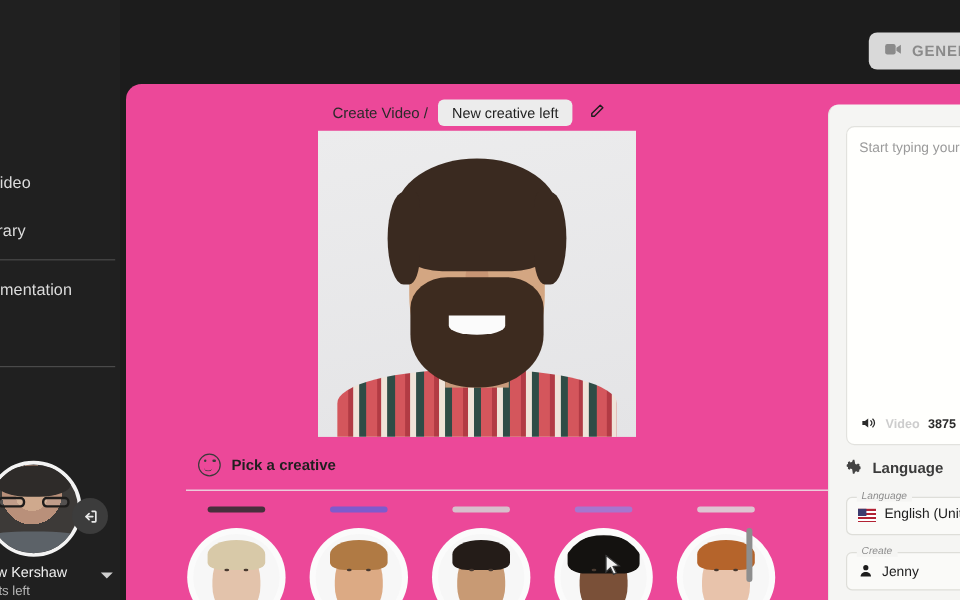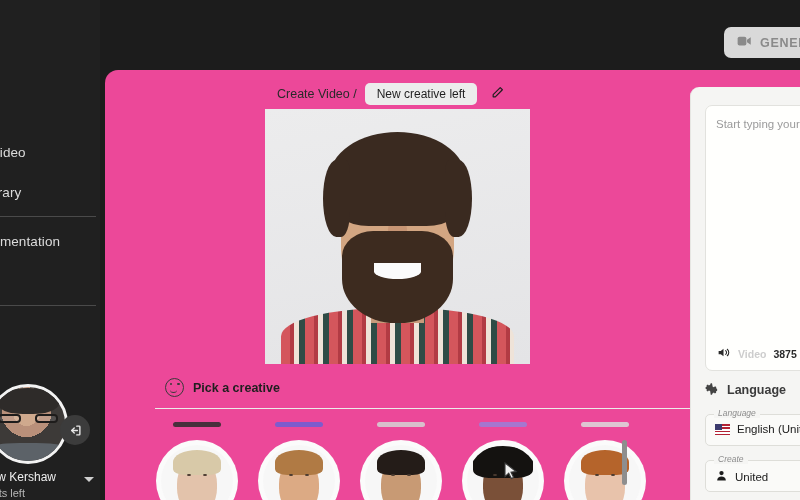--- a/index.html
+++ b/index.html
@@ -509,21 +509,21 @@
 
       <div class="field voice">
         <span class="field-legend">Create</span>
         <span class="field-value">
           <span class="person-icon">
             <svg width="13" height="13" viewBox="0 0 24 24" fill="currentColor">
               <circle cx="12" cy="7.5" r="4"></circle>
               <path d="M4 21c0-4.4 3.6-7 8-7s8 2.6 8 7z"></path>
             </svg>
           </span>
-          <span>United</span>
+          <span>Jenny</span>
         </span>
       </div>
 
     </div>
   </div>
 
   <div class="cursor">
     <svg width="16" height="18" viewBox="0 0 16 18" fill="#f2f2f2" stroke="#3a3a3a" stroke-width="1.1">
       <path d="M2 1l11 8.5-5 .6 2.6 5.4-2.3 1.1-2.6-5.4L2 14.6z"></path>
     </svg>

